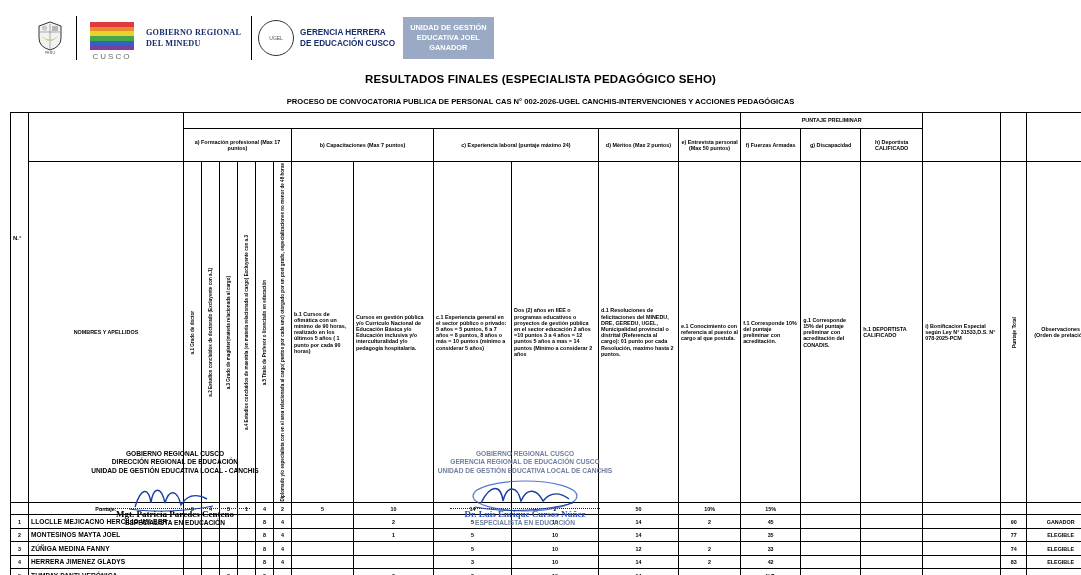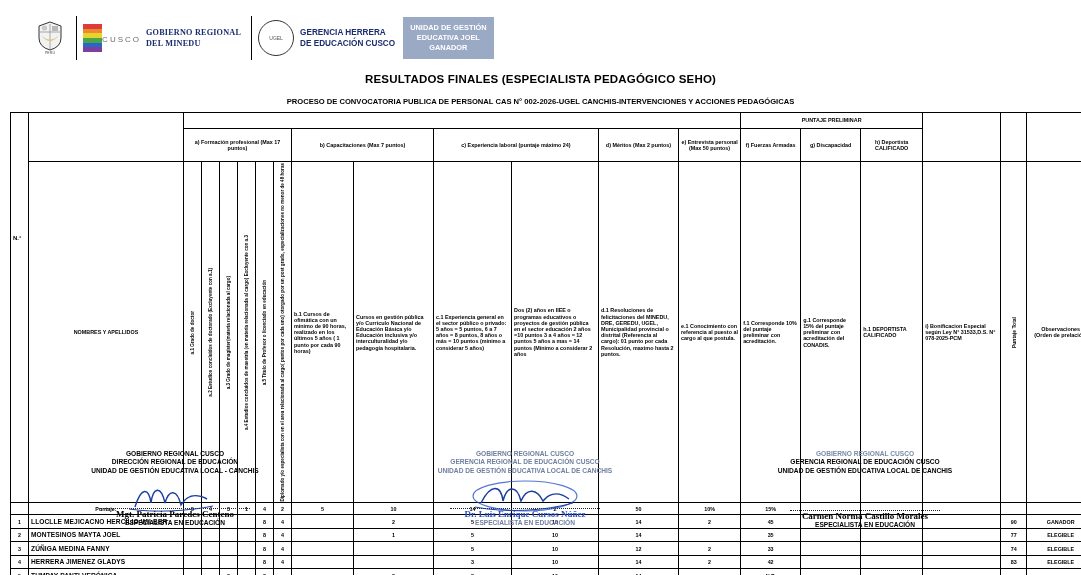--- a/index.html
+++ b/index.html
@@ -14,21 +14,21 @@
   
   .header{
     position:absolute;left:30px;top:14px;width:470px;height:48px;
     display:flex;align-items:center;
   }
   .hdr-cell{display:flex;align-items:center;height:48px;}
   .sep{width:1px;height:44px;background:#000;margin:0 6px;}
   .crest{width:40px;height:44px;display:flex;flex-direction:column;align-items:center;justify-content:center;}
   .crest .crest-txt{font-size:3.4px;letter-spacing:.2px;color:#444;}
   .crest svg{display:block;}
-  .logo-cusco{width:58px;height:46px;display:flex;flex-direction:row;align-items:center;justify-content:flex-end;}
+  .logo-cusco{width:58px;height:46px;display:flex;flex-direction:column;align-items:center;justify-content:flex-end;}
   .logo-cusco .rainbow{width:44px;height:28px;background:
      linear-gradient(to bottom,#e03a3a 0 16.6%,#e88b2e 16.6% 33.3%,#e8d22e 33.3% 50%,#4aa54a 50% 66.6%,#2b66c4 66.6% 83.3%,#7b3fa0 83.3% 100%);
      }
   .logo-cusco .cusco-word{font-size:8px;letter-spacing:2px;color:#6b6b6b;margin-top:2px;}
   .gr-text{font-size:8.2px;font-weight:bold;line-height:11px;color:#1a2e6e;letter-spacing:.2px;font-family:Liberation Serif, serif;}
   .seal{width:34px;height:34px;border-radius:50%;border:1.6px solid #333;display:flex;align-items:center;justify-content:center;font-size:5px;color:#555;text-align:center;line-height:6px;}
   .gerencia{font-size:8.2px;font-weight:bold;line-height:11px;color:#1a2e6e;margin-left:6px;}
   .ugel-box{background:#9aa9c4;color:#fff;font-size:7.4px;font-weight:bold;line-height:10px;padding:2px 7px;margin-left:8px;height:38px;display:flex;flex-direction:column;justify-content:center;}
 
   
@@ -398,23 +398,14 @@
     <svg width="160" height="38" viewBox="0 0 160 38" style="display:block;margin:2px auto -8px;">
       <ellipse cx="80" cy="19" rx="52" ry="15" fill="none" stroke="#2a55c8" stroke-width="1.1" opacity=".8"></ellipse>
       <path d="M36 26 C46 6, 56 8, 58 24 C62 8, 72 8, 76 24 C82 10, 92 12, 98 24 C106 14, 116 16, 124 22" fill="none" stroke="#1b3fa0" stroke-width="1.5"></path>
       <path d="M30 30 C60 36, 100 34, 128 26" fill="none" stroke="#1b3fa0" stroke-width="1"></path>
     </svg>
     <div class="sig-line"></div>
     <div class="name" style="margin-top:0;color:#2a4fc0;">Dr. Luis Enrique Cursos Núñez</div>
     <div class="role" style="color:#6f7f9f;">ESPECIALISTA EN EDUCACIÓN</div>
   </div>
 
-  <div class="sig" style="left:730px;top:2px;width:270px;">
-    <div class="org" style="color:#7a8aa8;">GOBIERNO REGIONAL CUSCO</div>
-    <div class="org">GERENCIA REGIONAL DE EDUCACIÓN CUSCO</div>
-    <div class="org">UNIDAD DE GESTIÓN EDUCATIVA LOCAL DE CANCHIS</div>
-    <div style="height:34px"></div>
-    <div class="sig-line"></div>
-    <div class="name" style="margin-top:0">Carmen Norma Castillo Morales</div>
-    <div class="role">ESPECIALISTA EN EDUCACIÓN</div>
-  </div>
 
 </div>
 
 </body></html>

